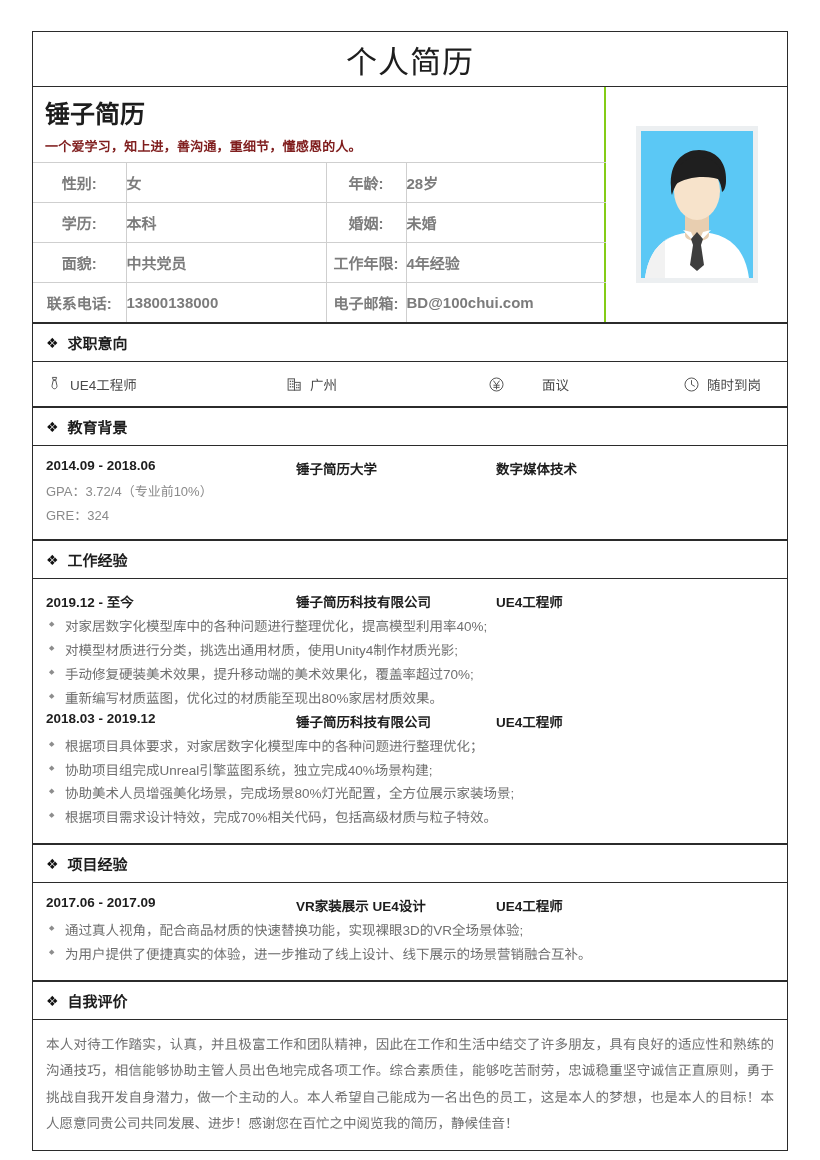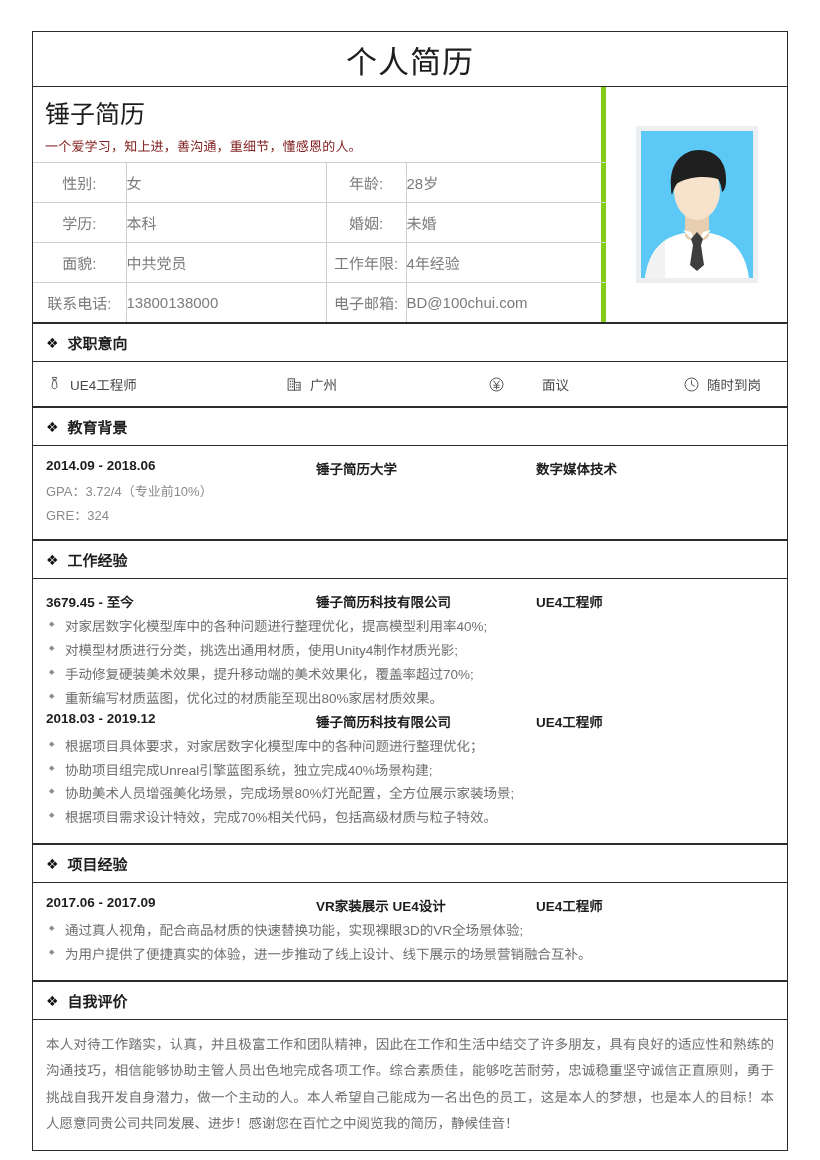--- a/index.html
+++ b/index.html
@@ -37,22 +37,23 @@
   }
 
   
   .header {
     display: flex;
     border-bottom: 1px solid #2b2b2b;
   }
   .header-left {
     flex: 0 0 573px;
     width: 573px;
-    border-right: 5px solid #84cc16;
+    border-right: 2px solid #84cc16;
     box-sizing: border-box;
+    font-weight: bold;
   }
   .name-block {
     padding: 12px 0 7px 12px;
   }
   .name {
     font-size: 25px;
     color: #1d1d1d;
     line-height: 1.25;
   }
   .tagline {
@@ -160,21 +161,20 @@
   }
   .block.nb { border-bottom: none; }
   .entry + .entry { margin-top: 0; }
 
   .entry-head {
     display: flex;
     font-size: 13.5px;
     font-weight: bold;
     color: #1d1d1d;
     margin-bottom: 3px;
-    gap: 20px;
   }
   .eh-date  { width: 250px; flex: 0 0 250px; }
   .eh-org   { width: 200px; flex: 0 0 200px; }
   .eh-role  { flex: 1; }
 
   .edu-sub {
     font-size: 13px;
     color: #8a8a8a;
     line-height: 1.65;
     margin-top: 2px;
@@ -351,21 +351,21 @@
   </div>
 
   <div class="sec-head">
     <span class="dia">❖</span>
     <span>工作经验</span>
   </div>
   <div class="block">
 
     <div class="entry">
       <div class="entry-head">
-        <span class="eh-date">3679.45 - 至今</span>
+        <span class="eh-date">2019.12 - 至今</span>
         <span class="eh-org">锤子简历科技有限公司</span>
         <span class="eh-role">UE4工程师</span>
       </div>
       <ul class="bullets">
         <li>对家居数字化模型库中的各种问题进行整理优化，提高模型利用率40%;</li>
         <li>对模型材质进行分类，挑选出通用材质，使用Unity4制作材质光影;</li>
         <li>手动修复硬装美术效果，提升移动端的美术效果化，覆盖率超过70%;</li>
         <li>重新编写材质蓝图，优化过的材质能至现出80%家居材质效果。</li>
       </ul>
     </div>

